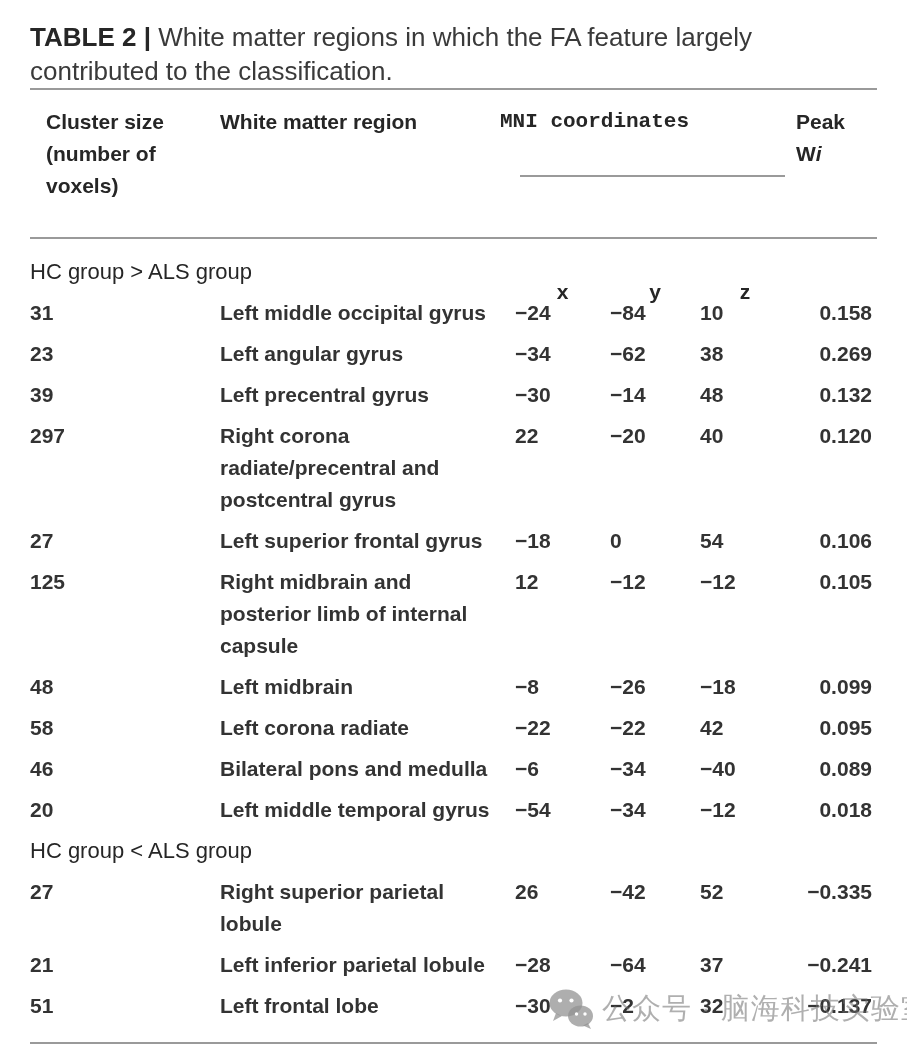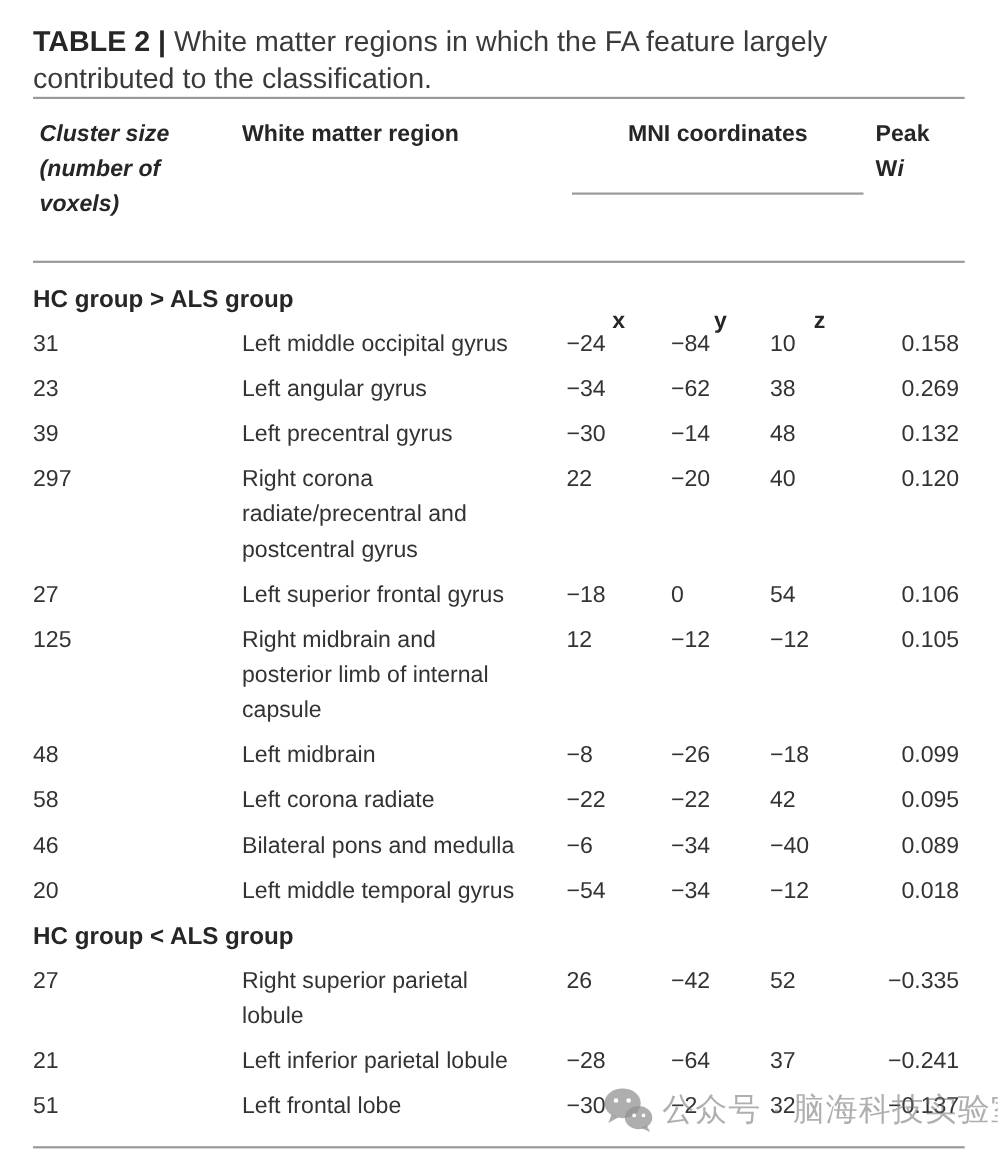--- a/index.html
+++ b/index.html
@@ -13,40 +13,40 @@
   .caption{
     margin-top:20px;width:847px;font-size:26px;line-height:34px;color:#3a3a3a;
   }
   .caption .lbl{font-weight:bold;color:#262626;}
   
   .thead{
     position:relative;width:847px;height:147px;
     border-top:2px solid #9a9a9a;border-bottom:2px solid #9a9a9a;
     font-weight:bold;color:#262626;font-size:21px;line-height:32px;
   }
-  .h-cluster{position:absolute;left:6px;top:16px;width:172px;font-style:italic;}
+  .h-cluster{position:absolute;left:16px;top:16px;width:172px;}
   .h-region{position:absolute;left:190px;top:16px;width:295px;}
-  .h-mni{position:absolute;left:485px;top:16px;width:275px;text-align:center;}
+  .h-mni{position:absolute;left:470px;top:16px;width:275px;font-family:Liberation Mono, monospace;}
   .h-peak{position:absolute;left:766px;top:16px;width:87px;text-align:left;}
   .h-peak .ital{font-style:italic;}
   .mni-rule{position:absolute;left:490px;top:85px;width:265px;height:2px;background:#9a9a9a;}
   .h-x{position:absolute;left:485px;top:186px;width:95px;text-align:center;}
   .h-y{position:absolute;left:580px;top:186px;width:90px;text-align:center;}
   .h-z{position:absolute;left:670px;top:186px;width:90px;text-align:center;}
   
   .tbody{
     padding:13px 0 15px 0;border-bottom:2px solid #9a9a9a;
     font-size:21px;line-height:32px;color:#333;
   }
   .section-header{
-    padding:4px 0 5px 0;font-weight:bold;color:#262626;font-size:22px;
+    padding:4px 0 5px 0;font-weight:normal;color:#262626;font-size:22px;
   }
   .row{
     display:grid;grid-template-columns:190px 295px 95px 90px 90px 87px;
-    align-items:start;padding:4px 0 5px 0;
+    align-items:start;padding:4px 0 5px 0;font-weight:bold;
   }
   .c2{white-space:pre-line;}
   .c3,.c4,.c5{text-align:left;}
   .c6{text-align:right;padding-right:5px;box-sizing:border-box;}
   
   .watermark{
     position:absolute;left:548px;top:988px;display:flex;align-items:center;
     color:rgba(110,110,110,0.55);font-size:29px;letter-spacing:1px;white-space:nowrap;
   }
   .watermark svg{margin-right:8px;opacity:0.8;}

